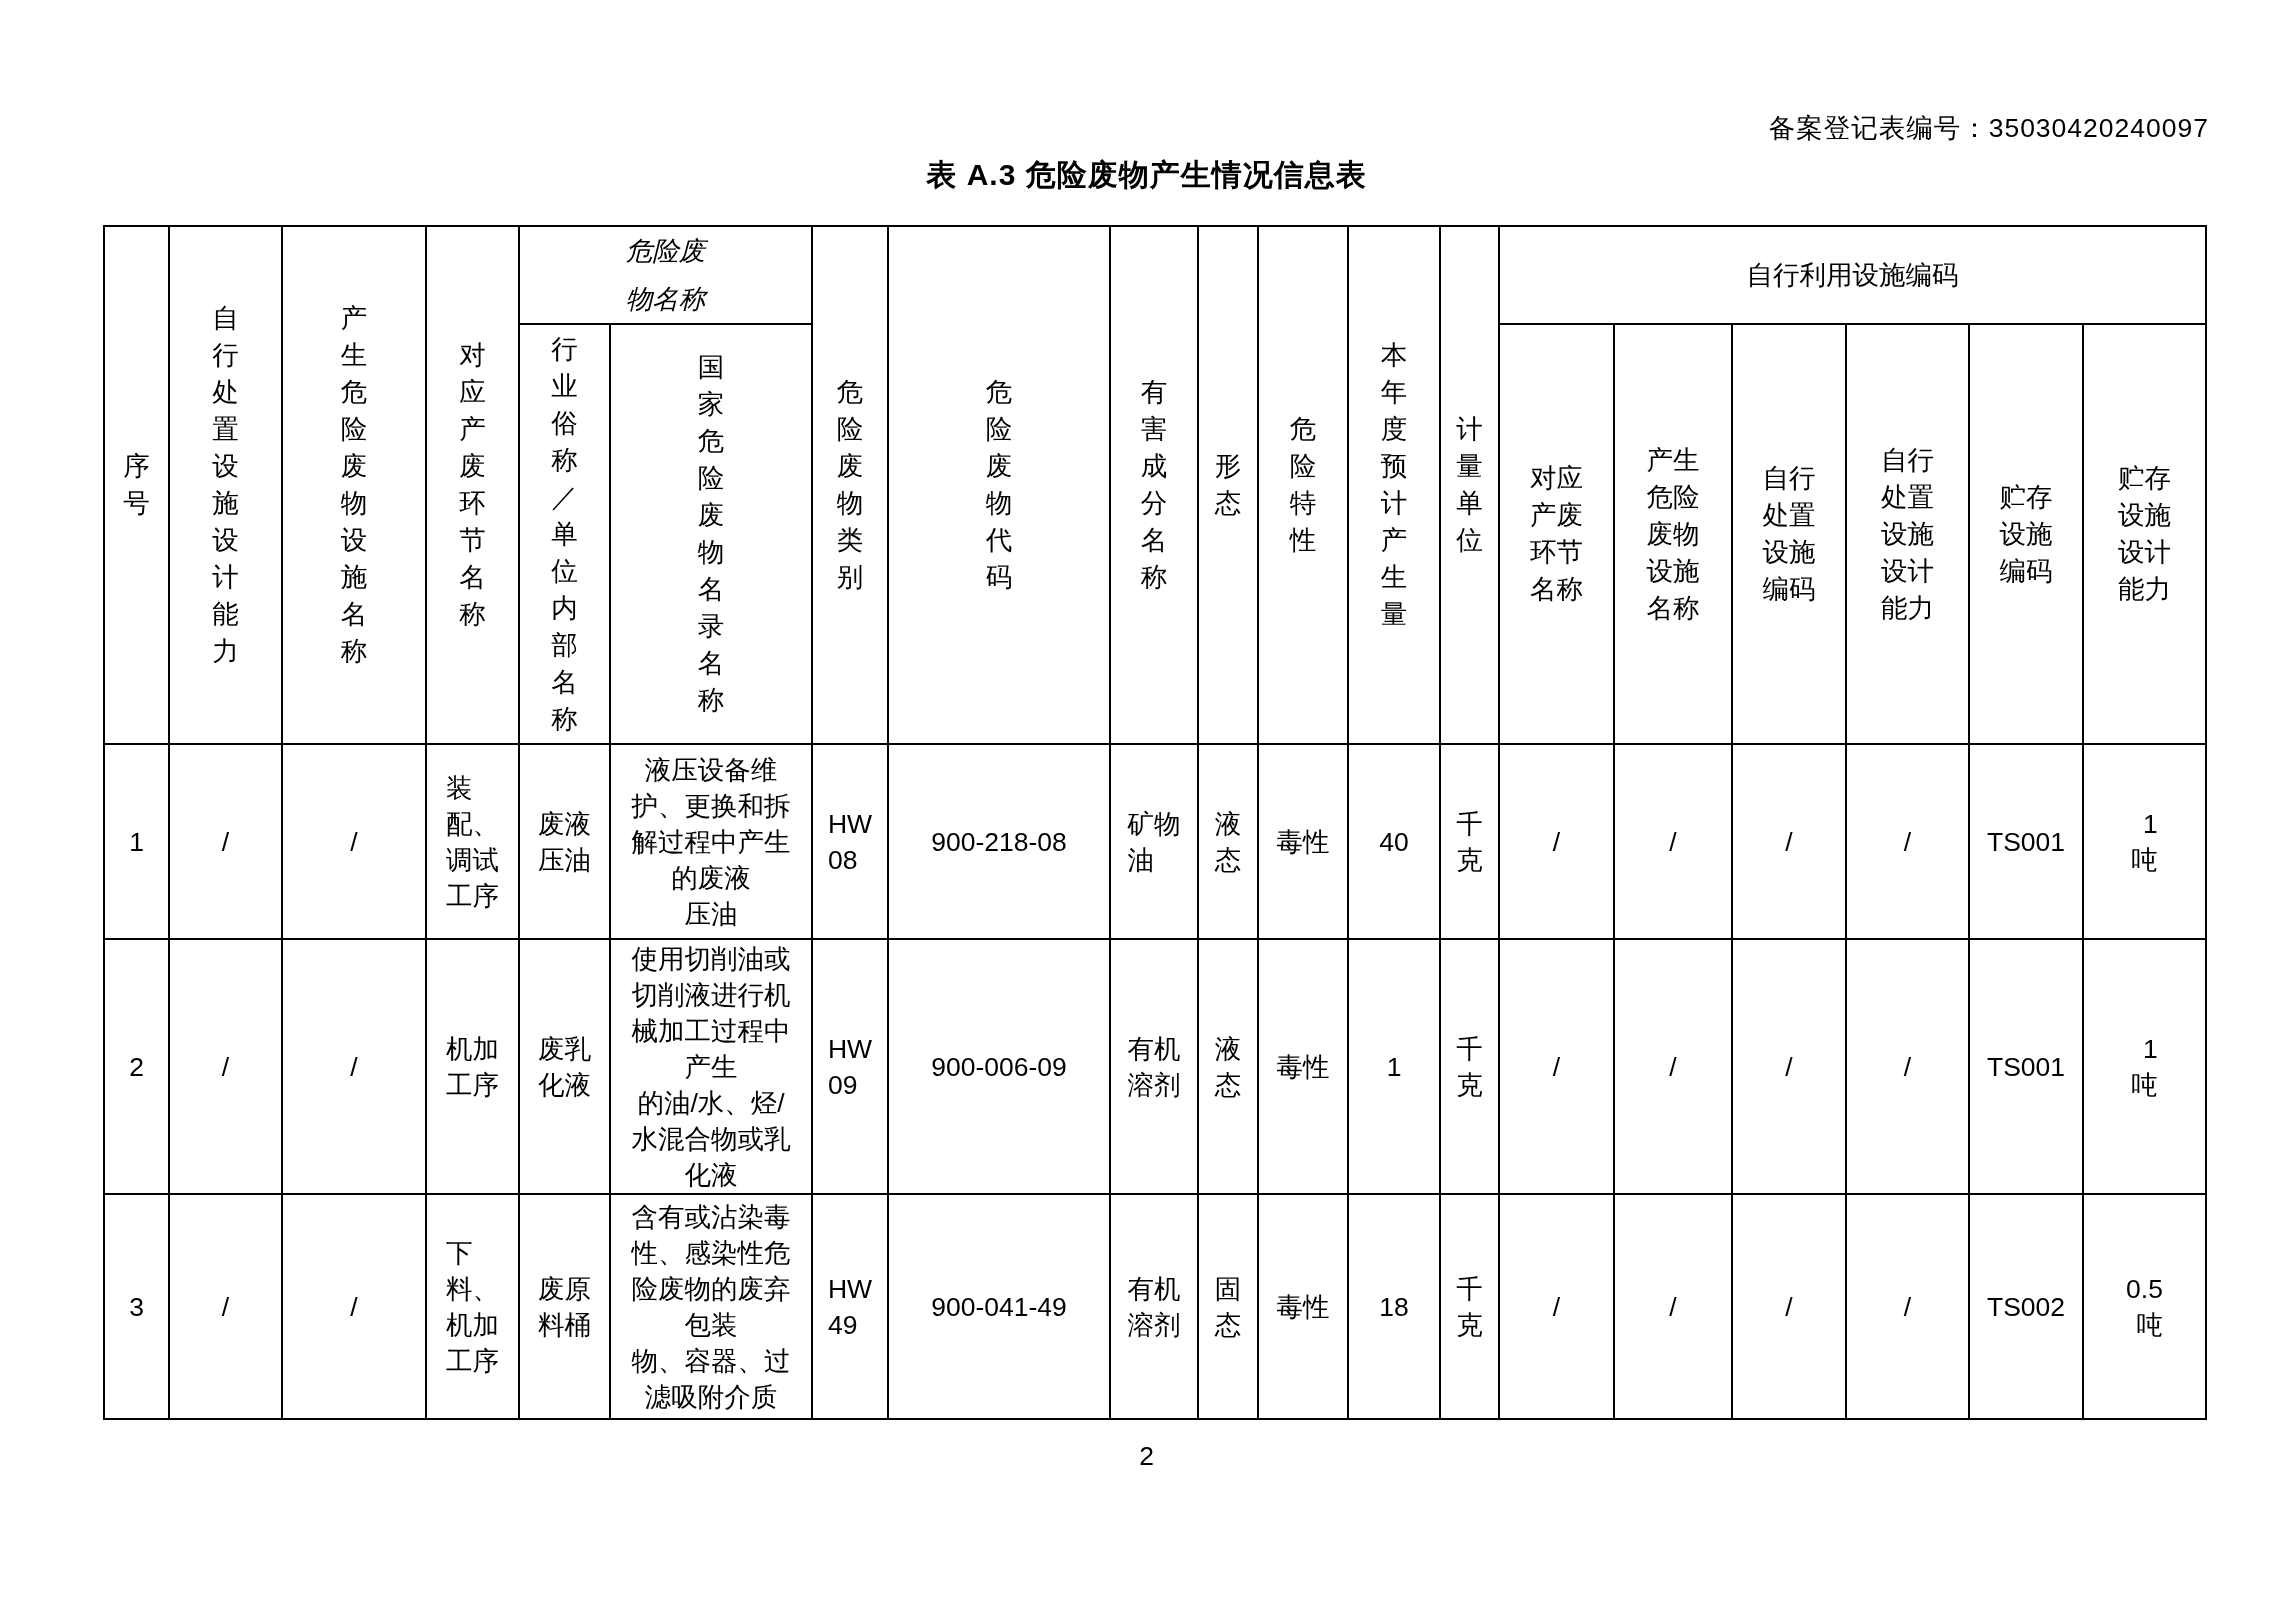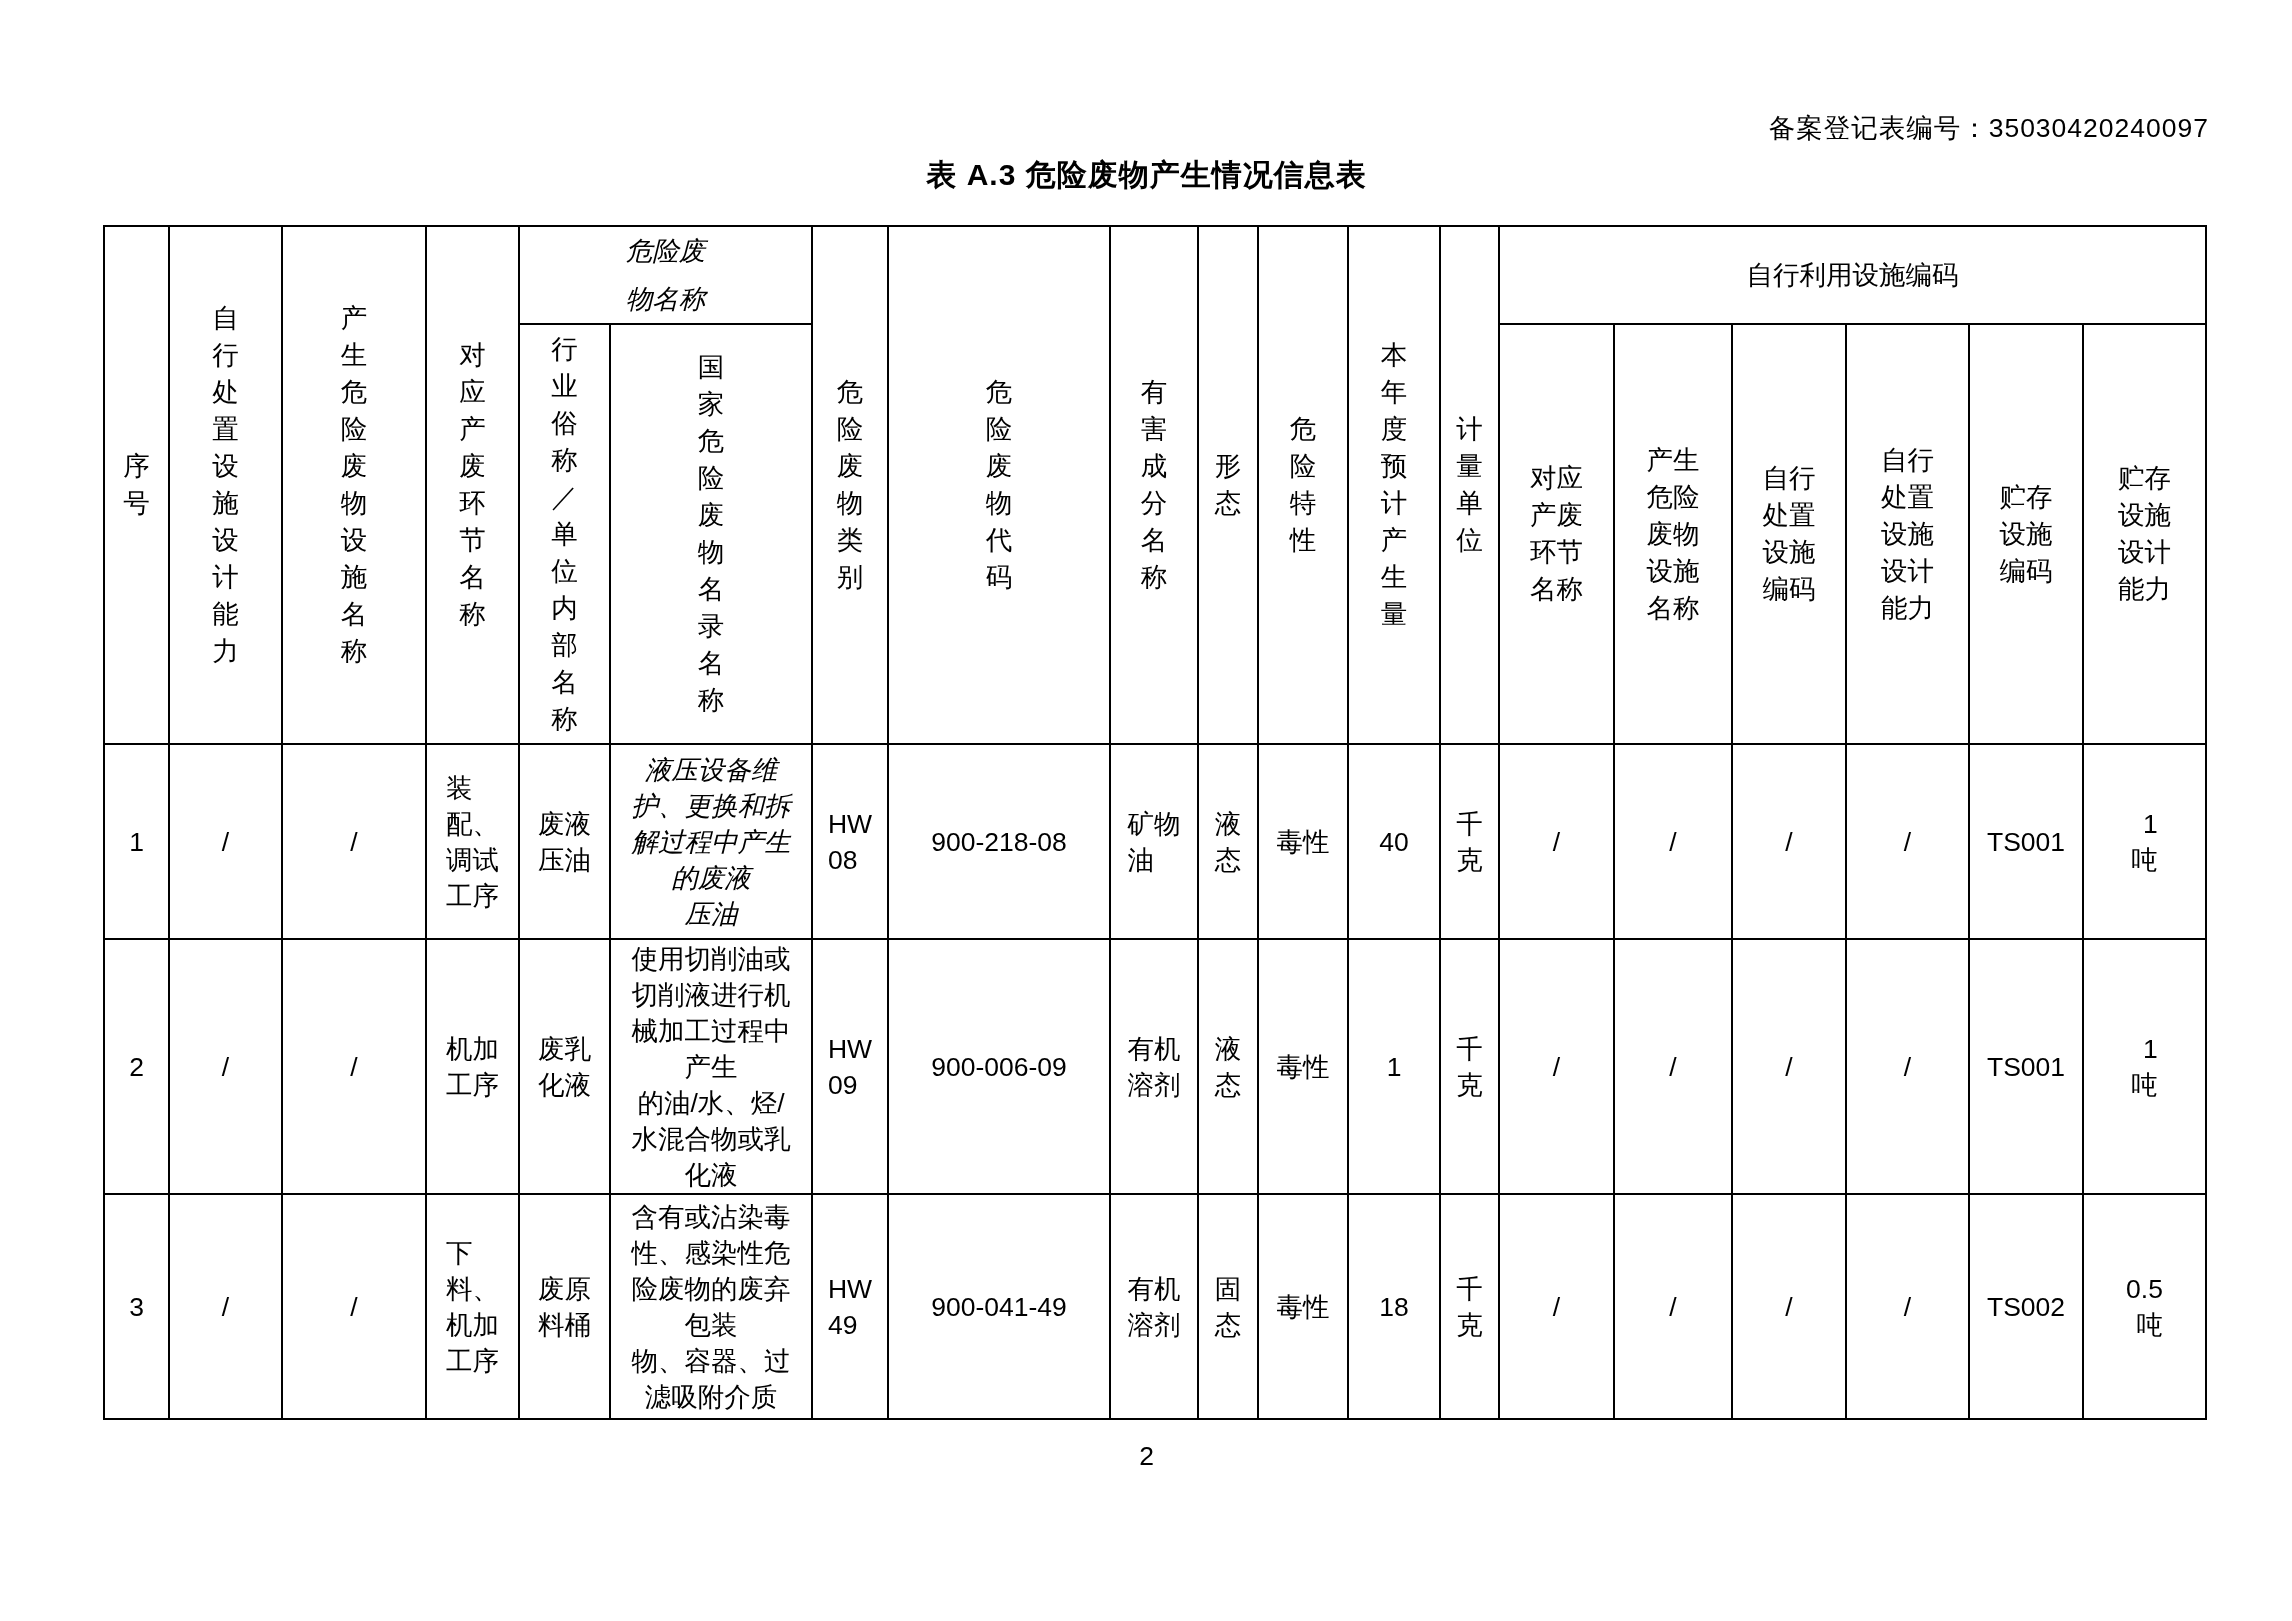--- a/index.html
+++ b/index.html
@@ -154,21 +154,21 @@
   <tr style="height:195px">
     <td>1</td>
     <td>/</td>
     <td>/</td>
     <td><span class="blk">装
 配、
 调试
 工序</span></td>
     <td><span class="blk">废液
 压油</span></td>
-    <td class="name-cell" style="white-space: pre-line; font-style: italic;">液压设备维
+    <td class="name-cell" style="white-space: pre-line;">液压设备维
 护、更换和拆
 解过程中产生
 的废液
 压油</td>
     <td><span class="blk">HW
 08</span></td>
     <td>900-218-08</td>
     <td><span class="blk">矿物
 油</span></td>
     <td><span class="blk">液

